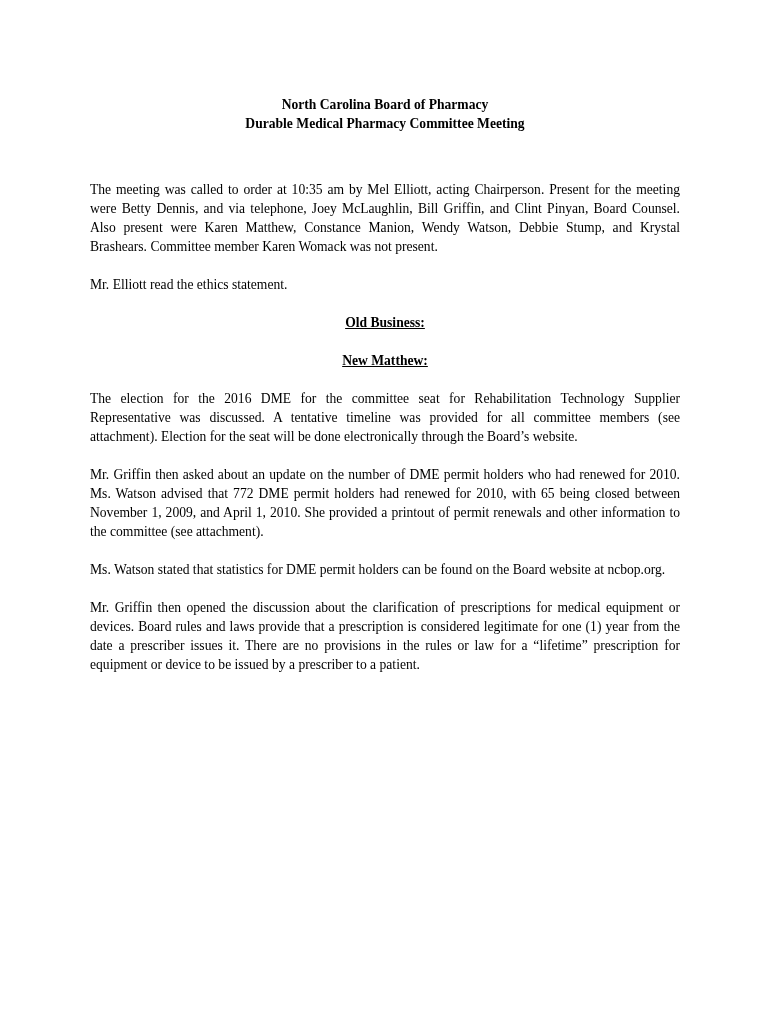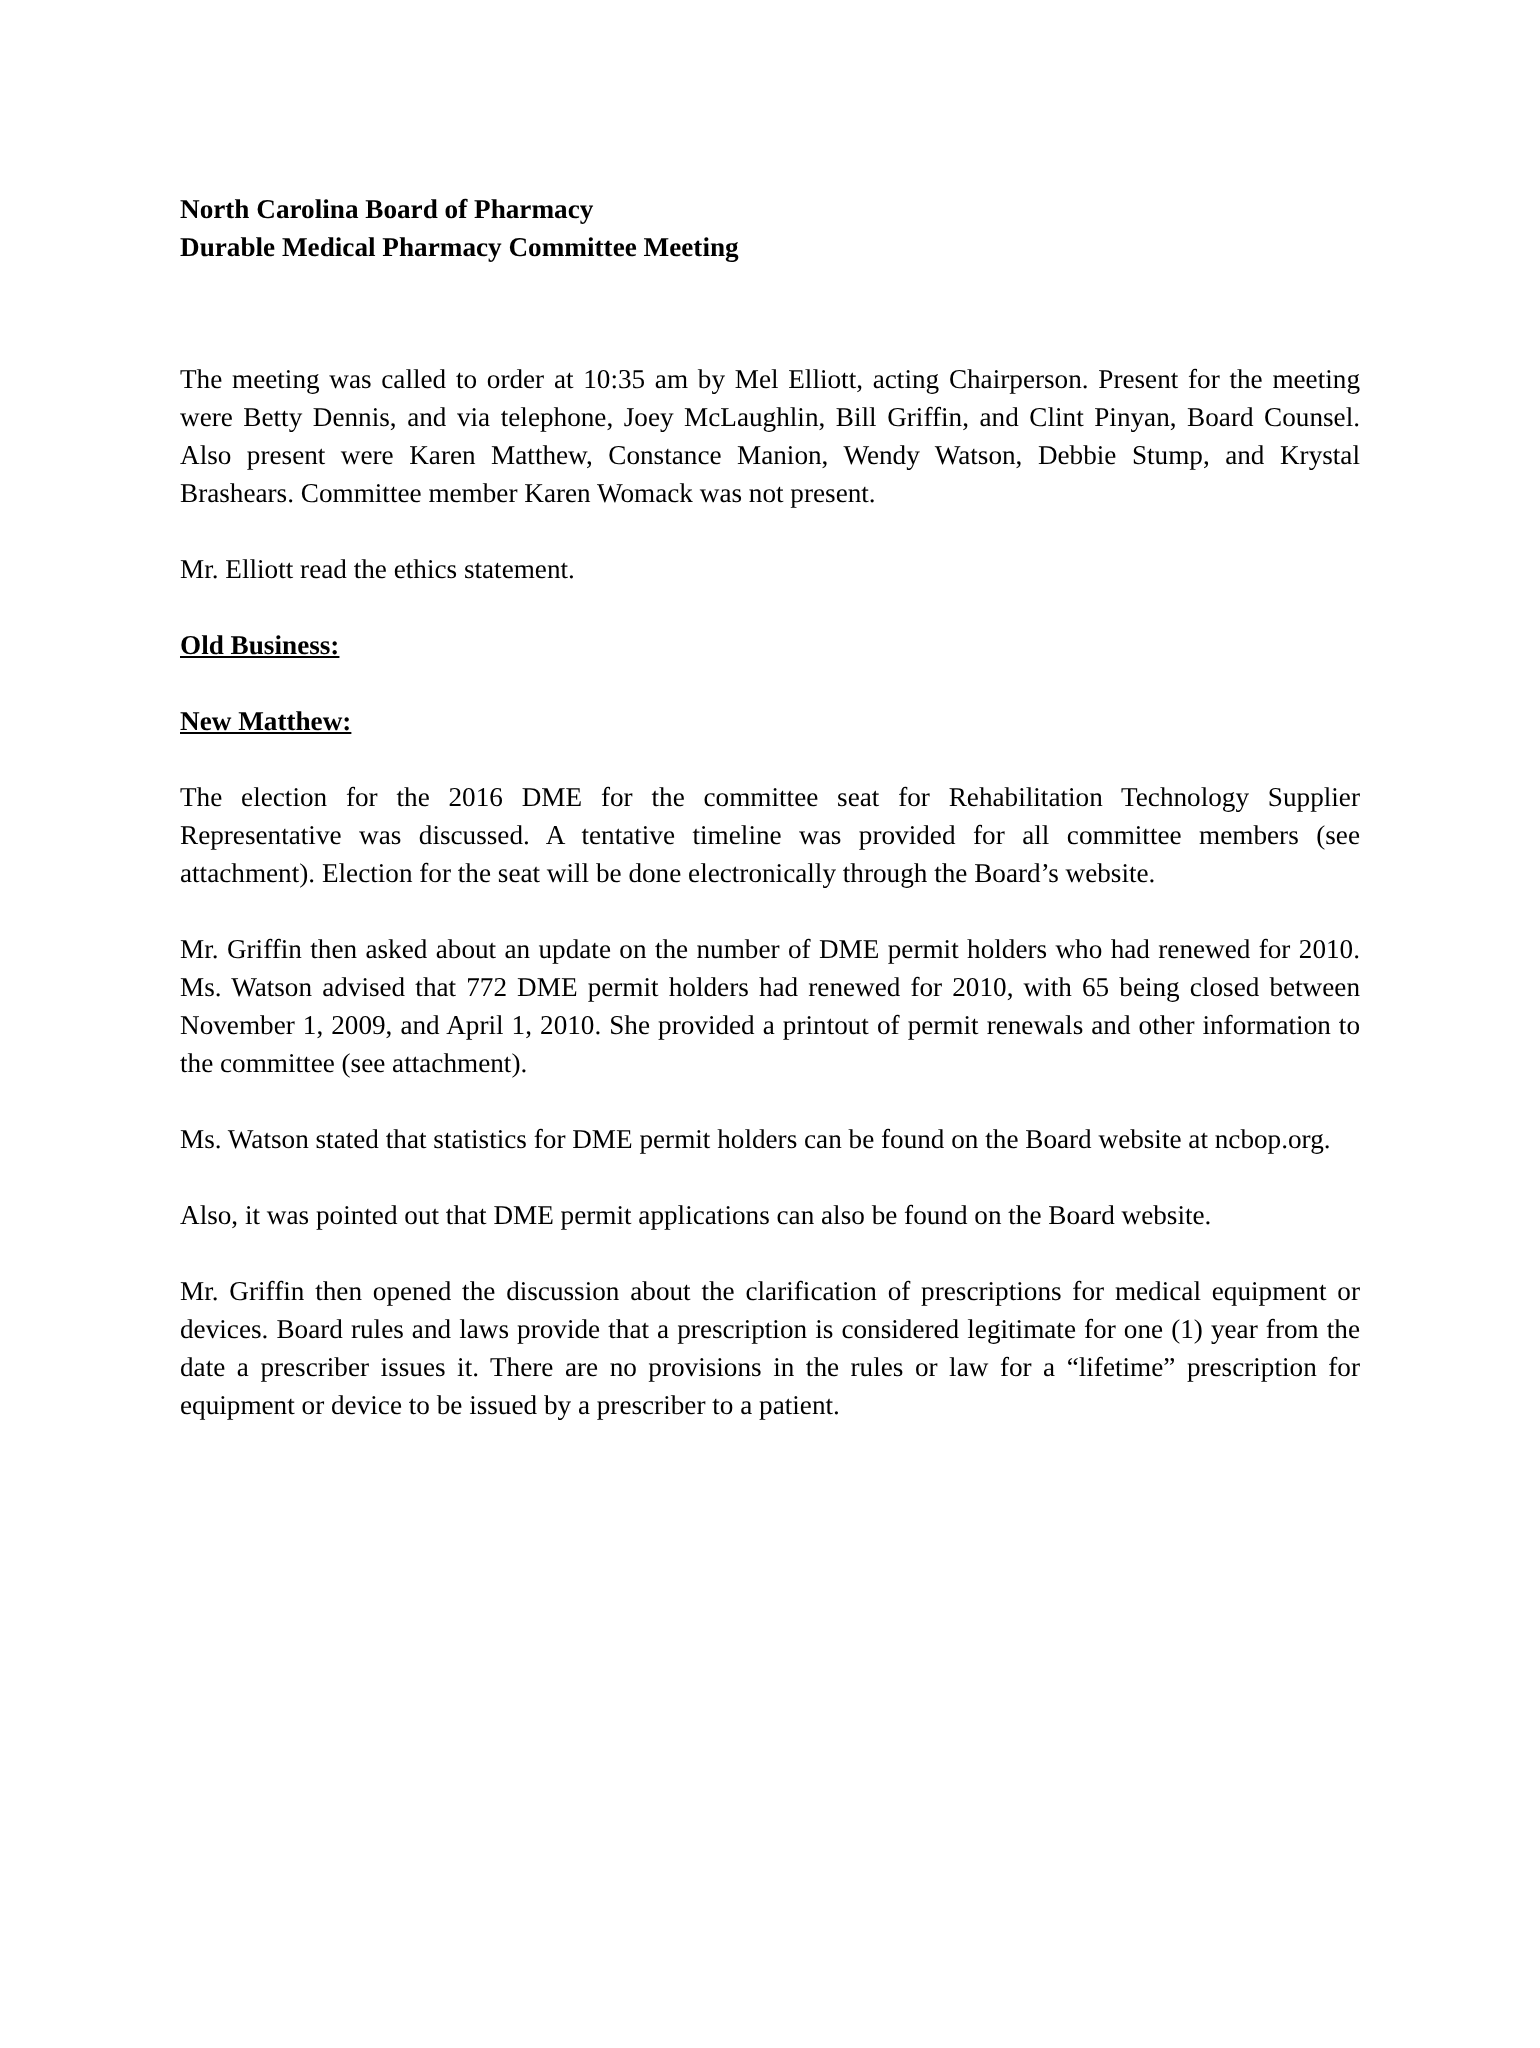--- a/index.html
+++ b/index.html
@@ -15,50 +15,49 @@
     background: #ffffff;
     box-sizing: border-box;
     padding: 95px 90px 40px 90px;
     font-family: "Liberation Serif", "DejaVu Serif", serif;
     font-size: 13.6px;
     line-height: 19px;
     color: #000000;
     overflow: hidden;
   }
   .title-block {
-    text-align: left;
+    text-align: center;
     font-weight: bold;
     margin-bottom: 47px;
   }
   .title-line {
     display: block;
   }
   .doc-body p.paragraph {
     margin: 16px 0 19px 0;
     text-align: justify;
   }
   .doc-body div.heading {
     font-weight: bold;
     text-decoration: underline;
     margin: 0 0 19px 0;
-    text-align: left;
+    text-align: center;
   }
 </style>
 </head>
 <body>
 
 <div class="page">
   <div class="title-block">
     <span class="title-line">North Carolina Board of Pharmacy</span>
     <span class="title-line">Durable Medical Pharmacy Committee Meeting</span>
   </div>
   <div class="doc-body">
       <p class="paragraph">The meeting was called to order at 10:35 am by Mel Elliott, acting Chairperson.  Present for the meeting were Betty Dennis, and via telephone, Joey McLaughlin, Bill Griffin, and Clint Pinyan, Board Counsel.  Also present were Karen Matthew, Constance Manion, Wendy Watson, Debbie Stump, and Krystal Brashears.  Committee member Karen Womack was not present.</p>
       <p class="paragraph">Mr. Elliott read the ethics statement.</p>
       <div class="heading">Old Business:</div>
       <div class="heading">New Matthew:</div>
       <p class="paragraph">The election for the 2016 DME for the committee seat for Rehabilitation Technology Supplier Representative was discussed.  A tentative timeline was provided for all committee members (see attachment).  Election for the seat will be done electronically through the Board’s website.</p>
       <p class="paragraph">Mr. Griffin then asked about an update on the number of DME permit holders who had renewed for 2010.  Ms. Watson advised that 772 DME permit holders had renewed for 2010, with 65 being closed between November 1, 2009, and April 1, 2010.  She provided a printout of permit renewals and other information to the committee (see attachment).</p>
       <p class="paragraph">Ms. Watson stated that statistics for DME permit holders can be found on the Board website at ncbop.org.</p>
-      <p class="paragraph">Also, it was pointed out that DME permit applications can also be found on the Board website.</p>
       <p class="paragraph">Mr. Griffin then opened the discussion about the clarification of prescriptions for medical equipment or devices.  Board rules and laws provide that a prescription is considered legitimate for one (1) year from the date a prescriber issues it.  There are no provisions in the rules or law for a “lifetime” prescription for equipment or device to be issued by a prescriber to a patient.</p>
     </div>
 </div>
 
 </body></html>

